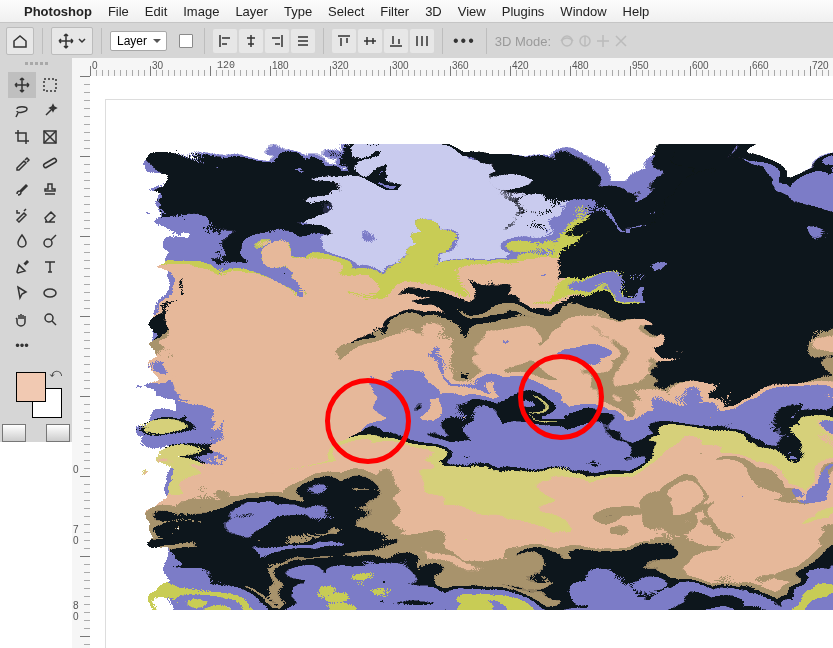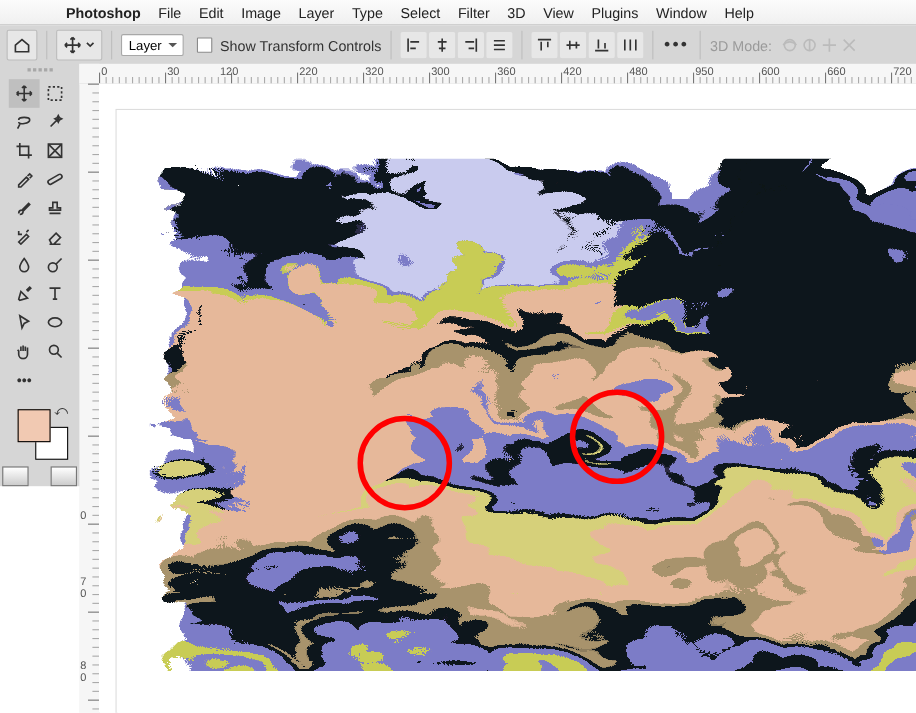--- a/index.html
+++ b/index.html
@@ -1,19 +1,19 @@
 <!DOCTYPE html>
 <html><head>
 <meta charset="utf-8">
 <style>
   html,body{margin:0;padding:0;font-family:-apple-system,"Helvetica Neue",Arial,sans-serif;font-size:13px;color:#222;background:#fff;user-select:none;}
   
   .mac-menu{height:22px;background:linear-gradient(#fcfcfc,#f0f0f0);border-bottom:1px solid #c5c5c5;display:flex;align-items:center;padding:0 8px;gap:0;}
   .mac-menu .apple{font-size:14px;line-height:1;margin-right:8px;}
-  .mac-menu .app{font-weight:600;padding:0 8px;margin-left:36px;}
+  .mac-menu .app{font-weight:600;padding:0 8px;}
   .mac-menu .mi{padding:0 8px;cursor:default;}
   
   .opt-bar{height:36px;background:#d6d6d6;border-bottom:1px solid #b8b8b8;display:flex;align-items:center;padding:0 6px;gap:8px;}
   .home-btn,.tool-chip{width:26px;height:26px;border:1px solid #bcbcbc;background:#e7e7e7;display:flex;align-items:center;justify-content:center;border-radius:2px;}
   .tool-chip{width:auto;padding:0 6px;gap:4px;}
   .sep{width:1px;height:26px;background:#bdbdbd;}
   .chk{display:flex;align-items:center;gap:4px;color:#333;}
   .chk input{appearance:none;width:14px;height:14px;border:1px solid #8a8a8a;background:#fff;border-radius:1px;}
   .sel{appearance:none;border:1px solid #a8a8a8;background:#fff;font-size:12px;padding:2px 18px 2px 6px;border-radius:2px;position:relative;}
   .sel-wrap{position:relative;display:inline-block;}
@@ -96,21 +96,20 @@
       </svg>
   </div>
   <div class="sep"></div>
   <span class="sel-wrap">
     <select class="sel">
       <option>Layer</option>
     </select>
   </span>
   <label class="chk">
     <input type="checkbox" style="">
-    <span>Show Transform Controls</span>
   </label>
   <div class="sep"></div>
   <div class="align-group">
     <div class="align-btn">
         <svg class="mini-ico" viewBox="0 0 16 16">
           <path class="ico" d="M3 2v12M5 5h8M5 11h5"></path>
         </svg>
       </div>
     <div class="align-btn">
         <svg class="mini-ico" viewBox="0 0 16 16">
@@ -331,32 +330,32 @@
       <div class="tick major" style="left: 138px;"></div>
       <div class="tick" style="left: 144px;"></div>
       <div class="tick" style="left: 150px;"></div>
       <div class="tick" style="left: 156px;"></div>
       <div class="tick" style="left: 162px;"></div>
       <div class="tick" style="left: 168px;"></div>
       <div class="tick" style="left: 174px;"></div>
       <div class="tick" style="left: 180px;"></div>
       <div class="tick" style="left: 186px;"></div>
       <div class="tick" style="left: 192px;"></div>
-      <div class="lbl" style="left: 128px;">120</div>
+      <div class="lbl" style="left: 145px; font-family: Liberation Mono, monospace;">120</div>
       <div class="tick major" style="left: 198px;"></div>
       <div class="tick" style="left: 204px;"></div>
       <div class="tick" style="left: 210px;"></div>
       <div class="tick" style="left: 216px;"></div>
       <div class="tick" style="left: 222px;"></div>
       <div class="tick" style="left: 228px;"></div>
       <div class="tick" style="left: 234px;"></div>
       <div class="tick" style="left: 240px;"></div>
       <div class="tick" style="left: 246px;"></div>
       <div class="tick" style="left: 252px;"></div>
-      <div class="lbl" style="left: 200px;">220</div>
+      <div class="lbl" style="left: 200px;">180</div>
       <div class="tick major" style="left: 258px;"></div>
       <div class="tick" style="left: 264px;"></div>
       <div class="tick" style="left: 270px;"></div>
       <div class="tick" style="left: 276px;"></div>
       <div class="tick" style="left: 282px;"></div>
       <div class="tick" style="left: 288px;"></div>
       <div class="tick" style="left: 294px;"></div>
       <div class="tick" style="left: 300px;"></div>
       <div class="tick" style="left: 306px;"></div>
       <div class="tick" style="left: 312px;"></div>

